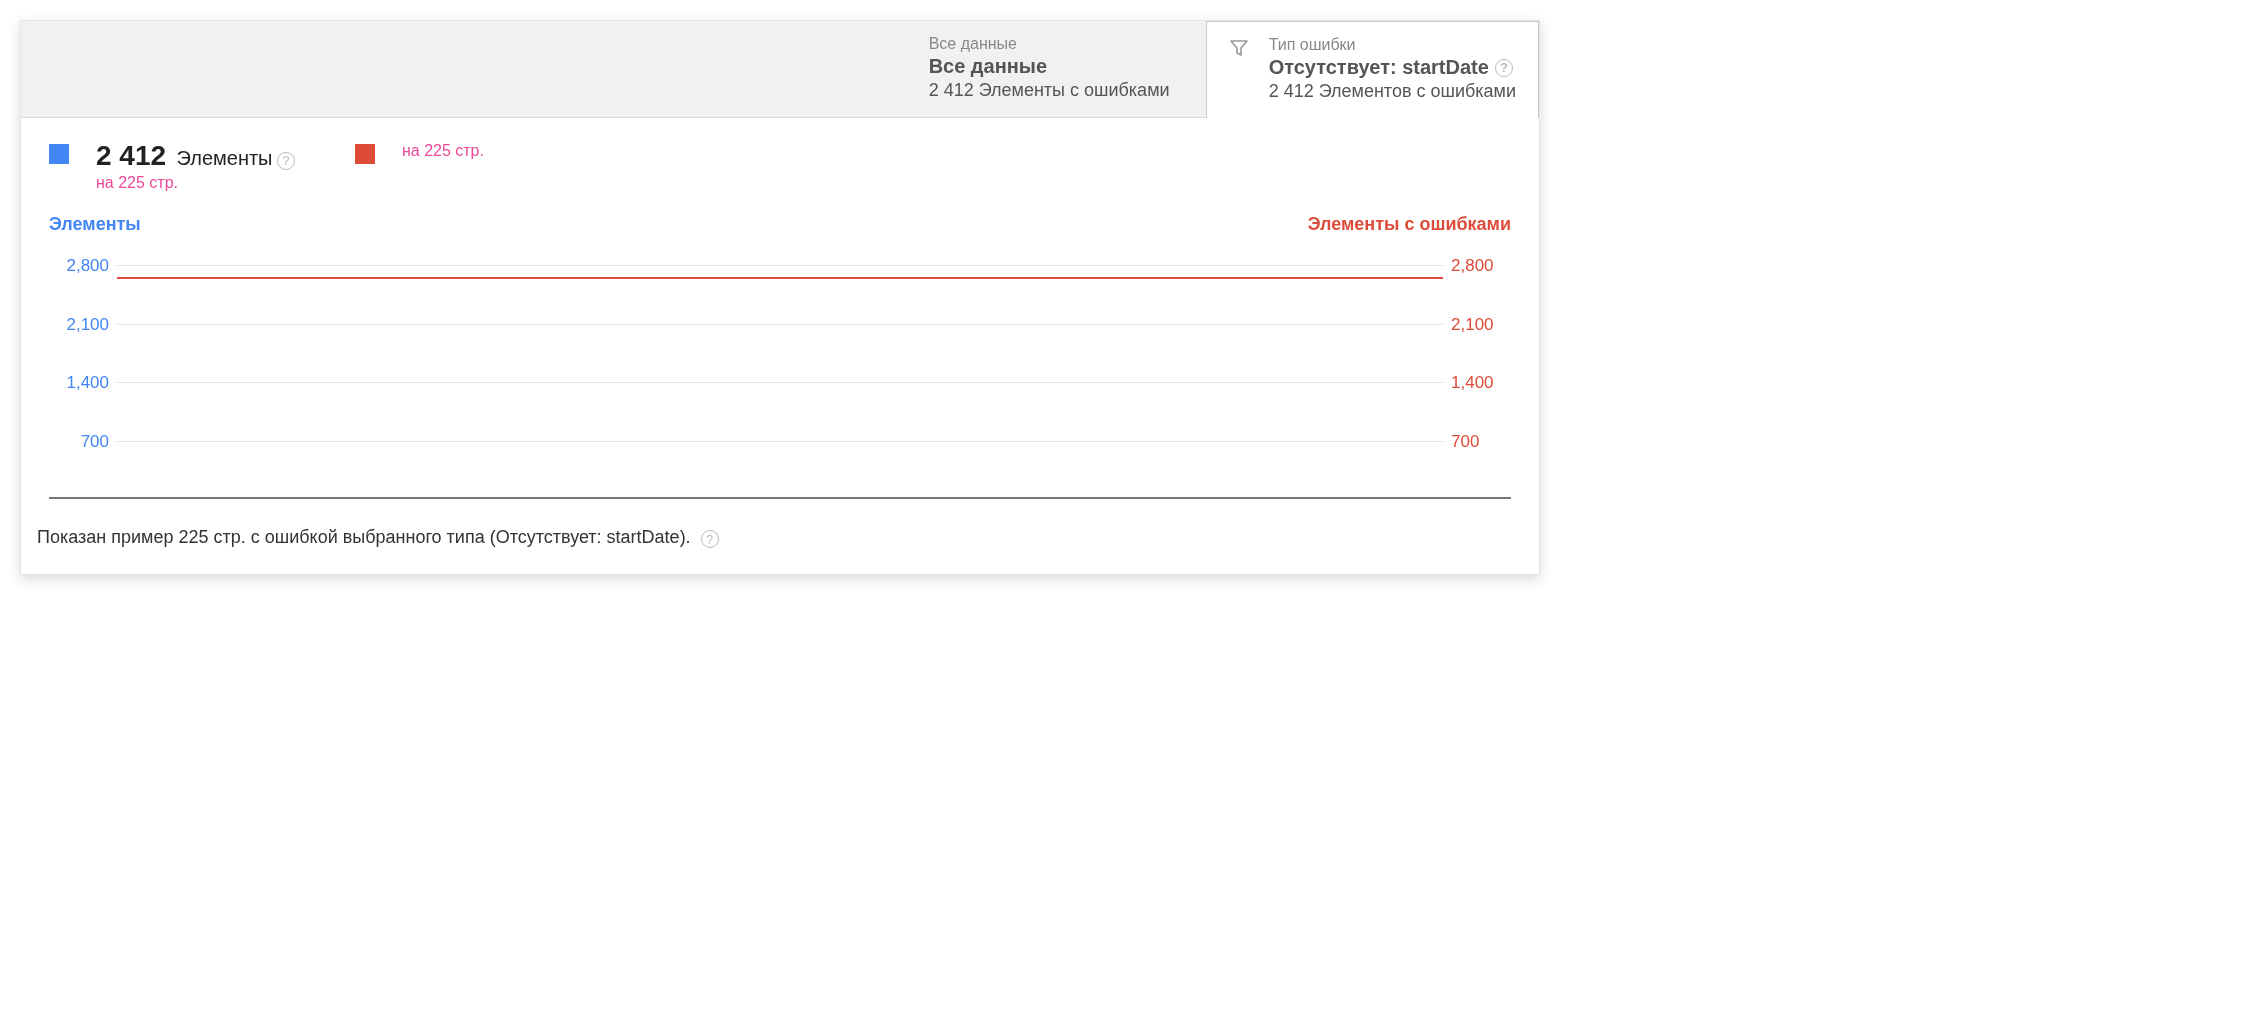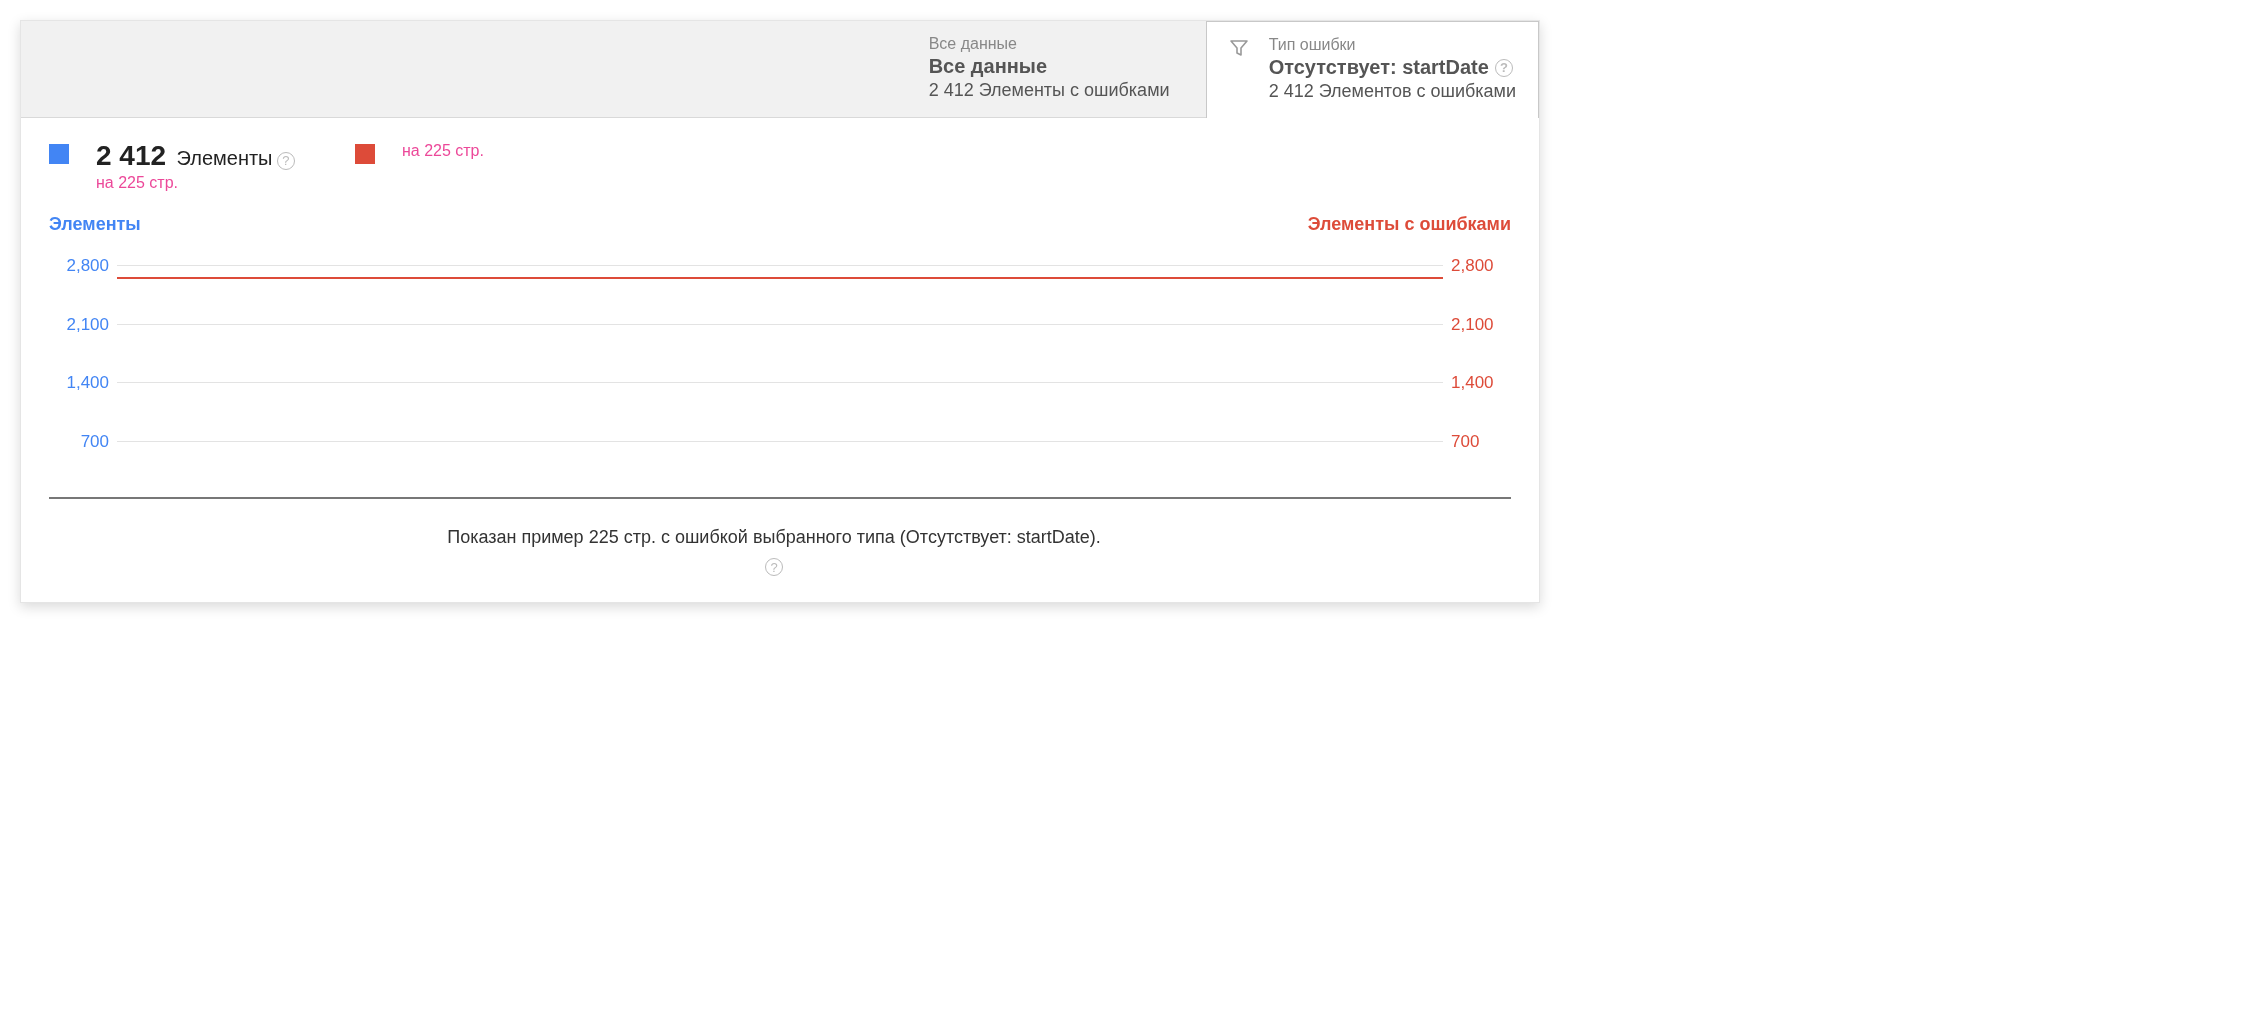--- a/index.html
+++ b/index.html
@@ -162,23 +162,22 @@
   }
   .x-tick { flex: 1; text-align: center; }
   .x-tick:first-child { text-align: left; }
   .x-tick:last-child  { text-align: right; }
   
   .footer-note {
     padding: 28px 28px 6px 16px;
     font-size: 18px;
     color: #333;
     display: flex;
-    align-items: center;
+    align-items: flex-end;
     gap: 10px;
-    flex-direction: column;
   }
 </style>
 </head>
 <body>
 
 <div class="panel">
 
   <div class="tabs-row">
     <div class="tab">
       <div class="line1">Все данные</div>

